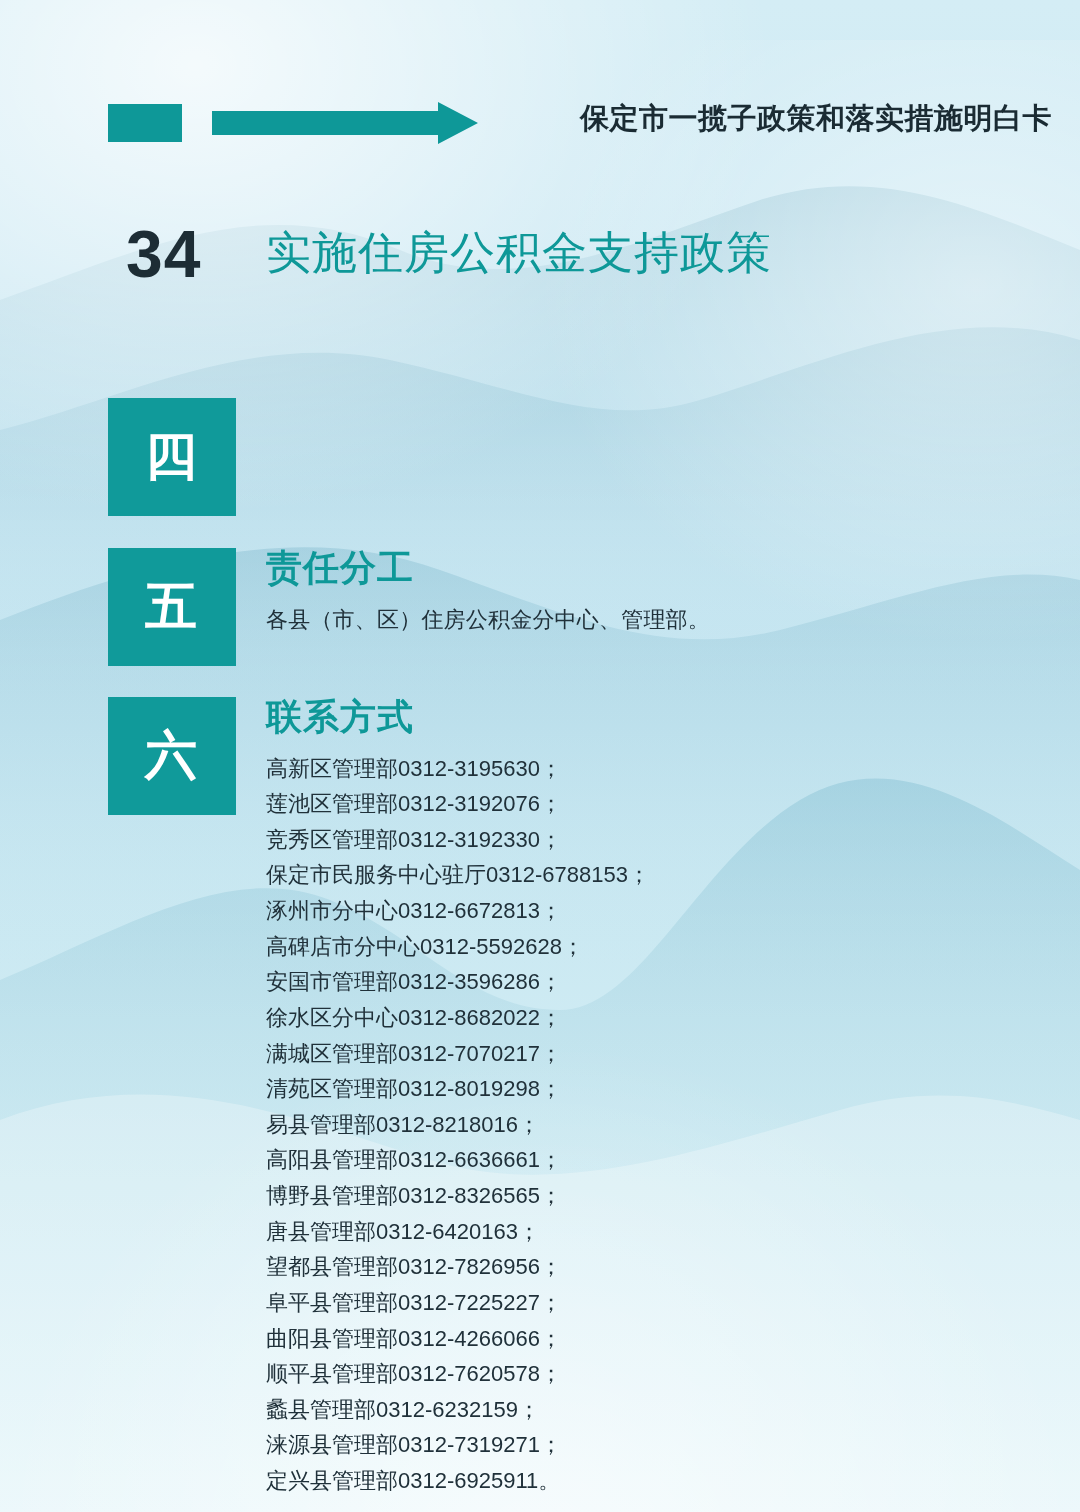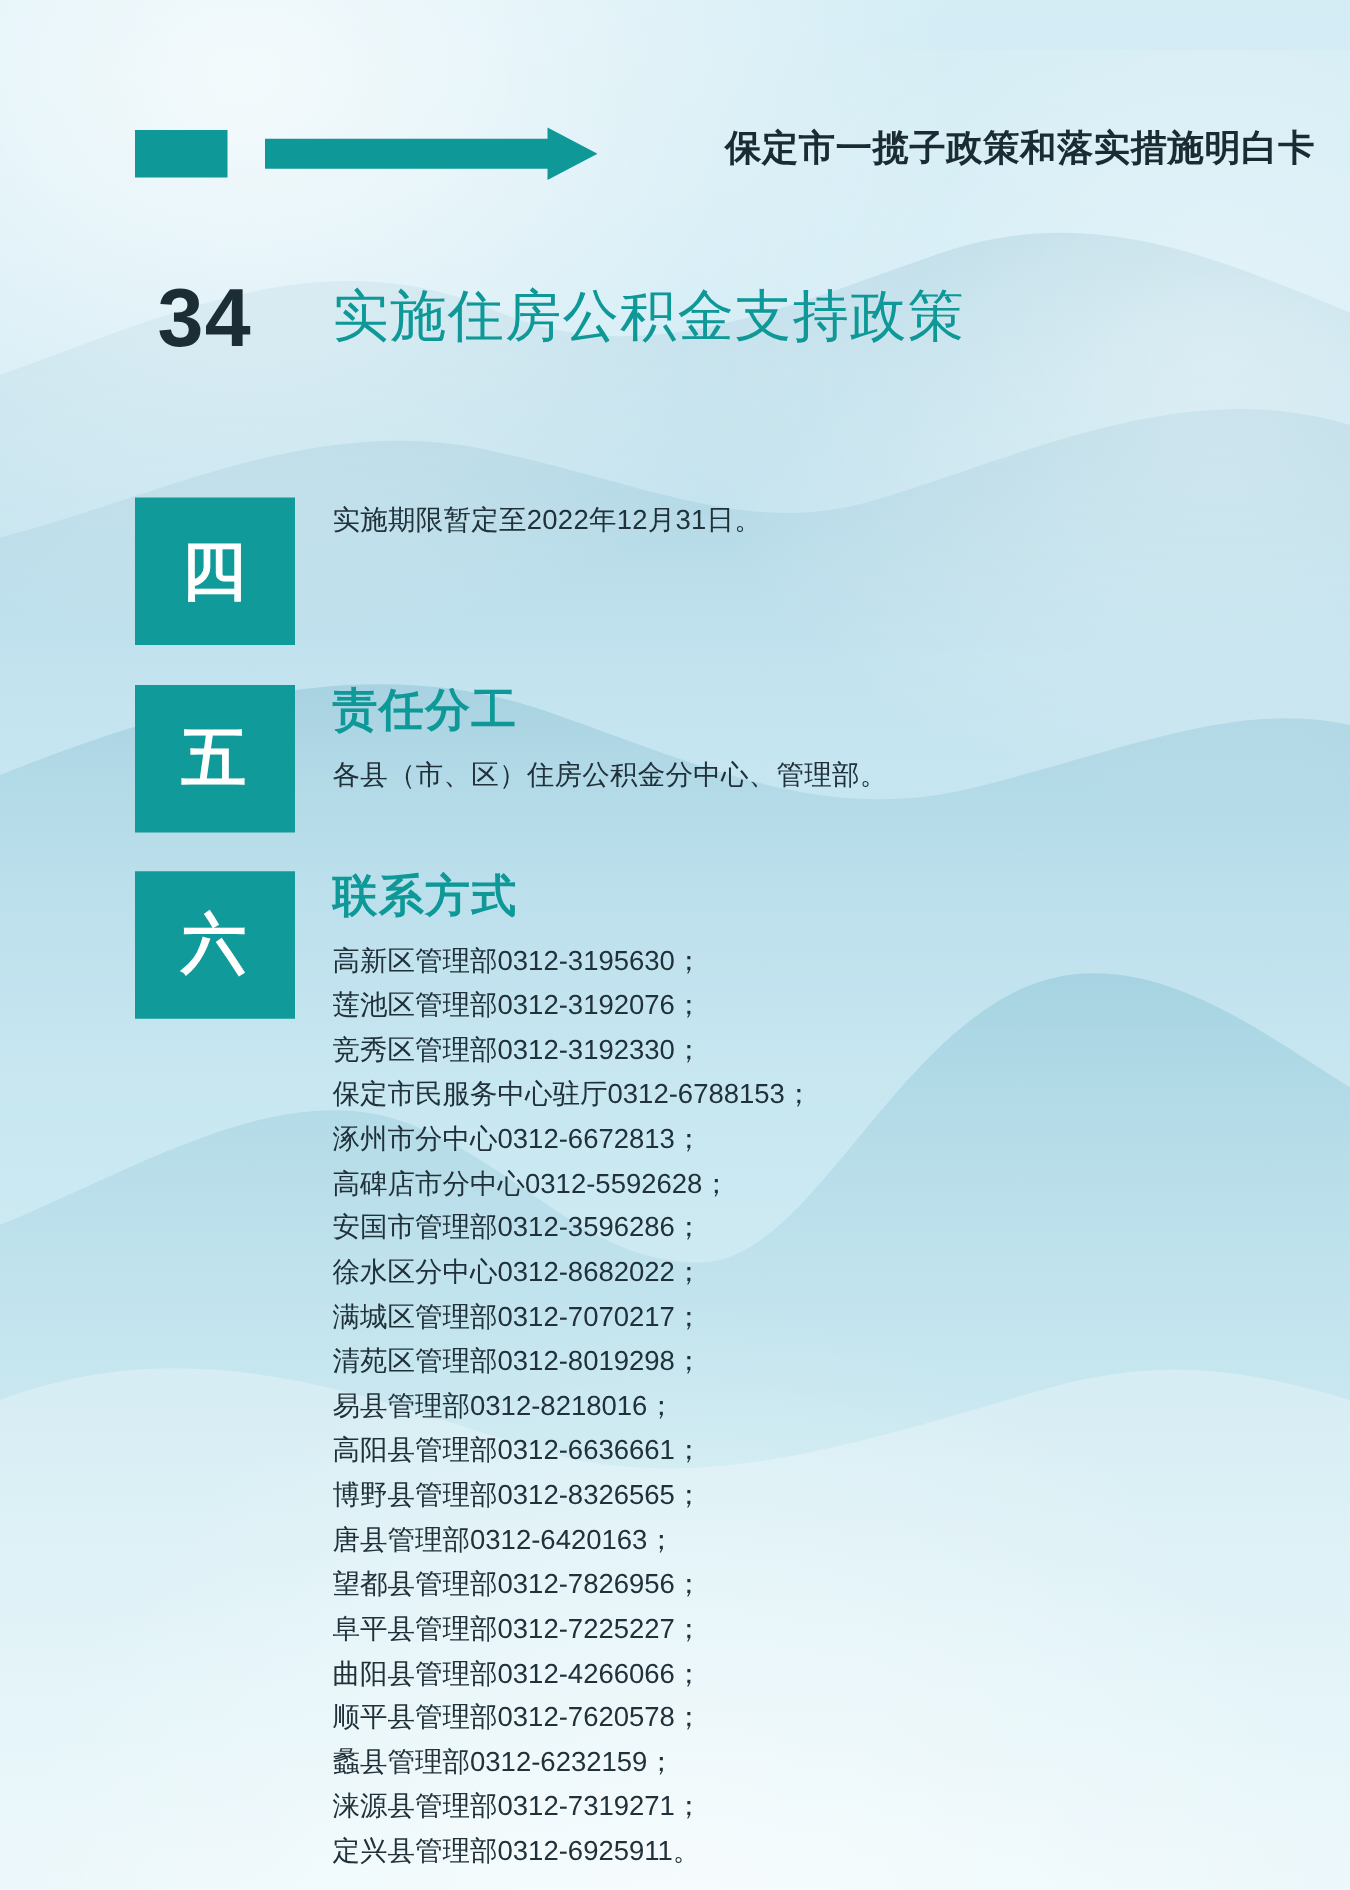--- a/index.html
+++ b/index.html
@@ -216,21 +216,20 @@
   </div>
 
   <div class="title-row">
     <div class="title-num">34</div>
     <div class="title-text">实施住房公积金支持政策</div>
   </div>
 
   <div class="section" style="top:398px;">
     <div class="badge" style="top:0;">四</div>
     <div class="sec-body" style="top:0;">
-      <div class="sec-text">实施期限暂定至2022年12月31日。</div>
     </div>
   </div>
 
   <div class="section" style="top:548px;">
     <div class="badge" style="top:0;">五</div>
     <div class="sec-body" style="top:0;">
       <div class="sec-head">责任分工</div>
       <div class="sec-text">各县（市、区）住房公积金分中心、管理部。</div>
     </div>
   </div>

